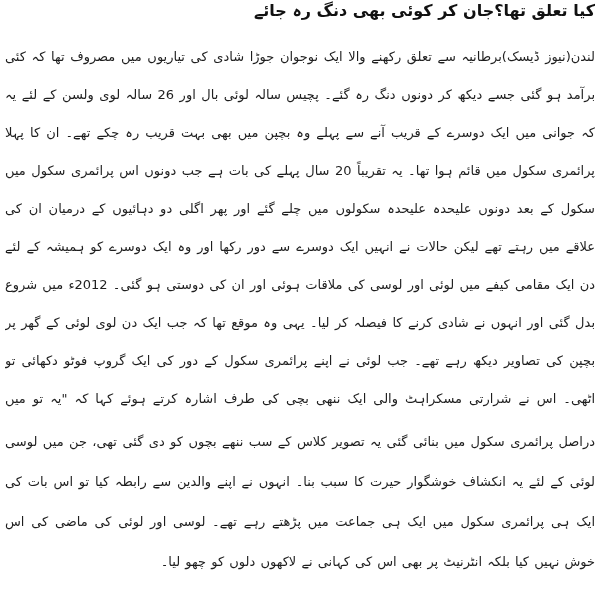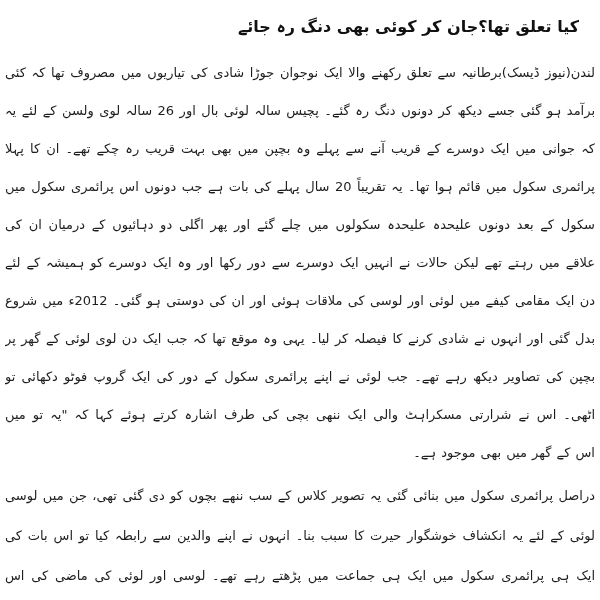--- a/index.html
+++ b/index.html
@@ -14,21 +14,21 @@
     box-sizing: border-box;
     padding: 0 5px;
     overflow: hidden;
     background: #ffffff;
     direction: rtl;
     unicode-bidi: embed;
     font-family: "DejaVu Sans", sans-serif;
     color: #1e1e1e;
   }
   .headline {
-    margin: 16px;
+    margin: 0;
     height: 22px;
     line-height: 22px;
     font-size: 16px;
     font-weight: bold;
     white-space: nowrap;
     overflow: hidden;
     color: #111111;
   }
   .para { margin: 0; padding: 0; }
   .para-1 { margin-top: 16px; }
@@ -55,21 +55,20 @@
     <div class="line">لندن(نیوز ڈیسک)برطانیہ سے تعلق رکھنے والا ایک نوجوان جوڑا شادی کی تیاریوں میں مصروف تھا کہ کئی سال پہلے کی ایسی تصویر</div>
     <div class="line">برآمد ہو گئی جسے دیکھ کر دونوں دنگ رہ گئے۔ پچیس سالہ لوئی بال اور 26 سالہ لوی ولسن کے لئے یہ بات ایک حیرتناک انکشاف تھی</div>
     <div class="line">کہ جوانی میں ایک دوسرے کے قریب آنے سے پہلے وہ بچپن میں بھی بہت قریب رہ چکے تھے۔ ان کا پہلا تعلق نارتھیمپٹن شائر کے</div>
     <div class="line">پرائمری سکول میں قائم ہوا تھا۔ یہ تقریباً 20 سال پہلے کی بات ہے جب دونوں اس پرائمری سکول میں ہم جماعت تھے۔ پرائمری</div>
     <div class="line">سکول کے بعد دونوں علیحدہ علیحدہ سکولوں میں چلے گئے اور پھر اگلی دو دہائیوں کے درمیان ان کی ملاقات نہ ہو سکی۔ اگرچہ وہ ایک ہی</div>
     <div class="line">علاقے میں رہتے تھے لیکن حالات نے انہیں ایک دوسرے سے دور رکھا اور وہ ایک دوسرے کو ہمیشہ کے لئے بھول گئے۔ پھر ایک</div>
     <div class="line">دن ایک مقامی کیفے میں لوئی اور لوسی کی ملاقات ہوئی اور ان کی دوستی ہو گئی۔ 2012ء میں شروع ہونے والی یہ دوستی بالآخر محبت میں</div>
     <div class="line">بدل گئی اور انہوں نے شادی کرنے کا فیصلہ کر لیا۔ یہی وہ موقع تھا کہ جب ایک دن لوی لوئی کے گھر پر آئی اور وہ دونوں مل کر لوئی کی</div>
     <div class="line">بچپن کی تصاویر دیکھ رہے تھے۔ جب لوئی نے اپنے پرائمری سکول کے دور کی ایک گروپ فوٹو دکھائی تو لوسی اسے دیکھ کر چونک</div>
     <div class="line">اٹھی۔ اس نے شرارتی مسکراہٹ والی ایک ننھی بچی کی طرف اشارہ کرتے ہوئے کہا کہ "یہ تو میں ہوں"۔ لوسی نے بتایا کہ یہی تصویر</div>
-    <div class="line line--end">اس کے گھر میں بھی موجود ہے۔</div>
   </div>
 
   <div class="para para-2">
     <div class="line">دراصل پرائمری سکول میں بنائی گئی یہ تصویر کلاس کے سب ننھے بچوں کو دی گئی تھی، جن میں لوسی اور لوئی بھی شامل تھے۔ لوسی اور</div>
     <div class="line">لوئی کے لئے یہ انکشاف خوشگوار حیرت کا سبب بنا۔ انہوں نے اپنے والدین سے رابطہ کیا تو اس بات کی تصدیق ہو گئی کہ وہ دونوں</div>
     <div class="line">ایک ہی پرائمری سکول میں ایک ہی جماعت میں پڑھتے رہے تھے۔ لوسی اور لوئی کی ماضی کی اس خوبصورت یاد نے صرف انہیں ہی</div>
     <div class="line line--end">خوش نہیں کیا بلکہ انٹرنیٹ پر بھی اس کی کہانی نے لاکھوں دلوں کو چھو لیا۔</div>
   </div>
 
 </div>

